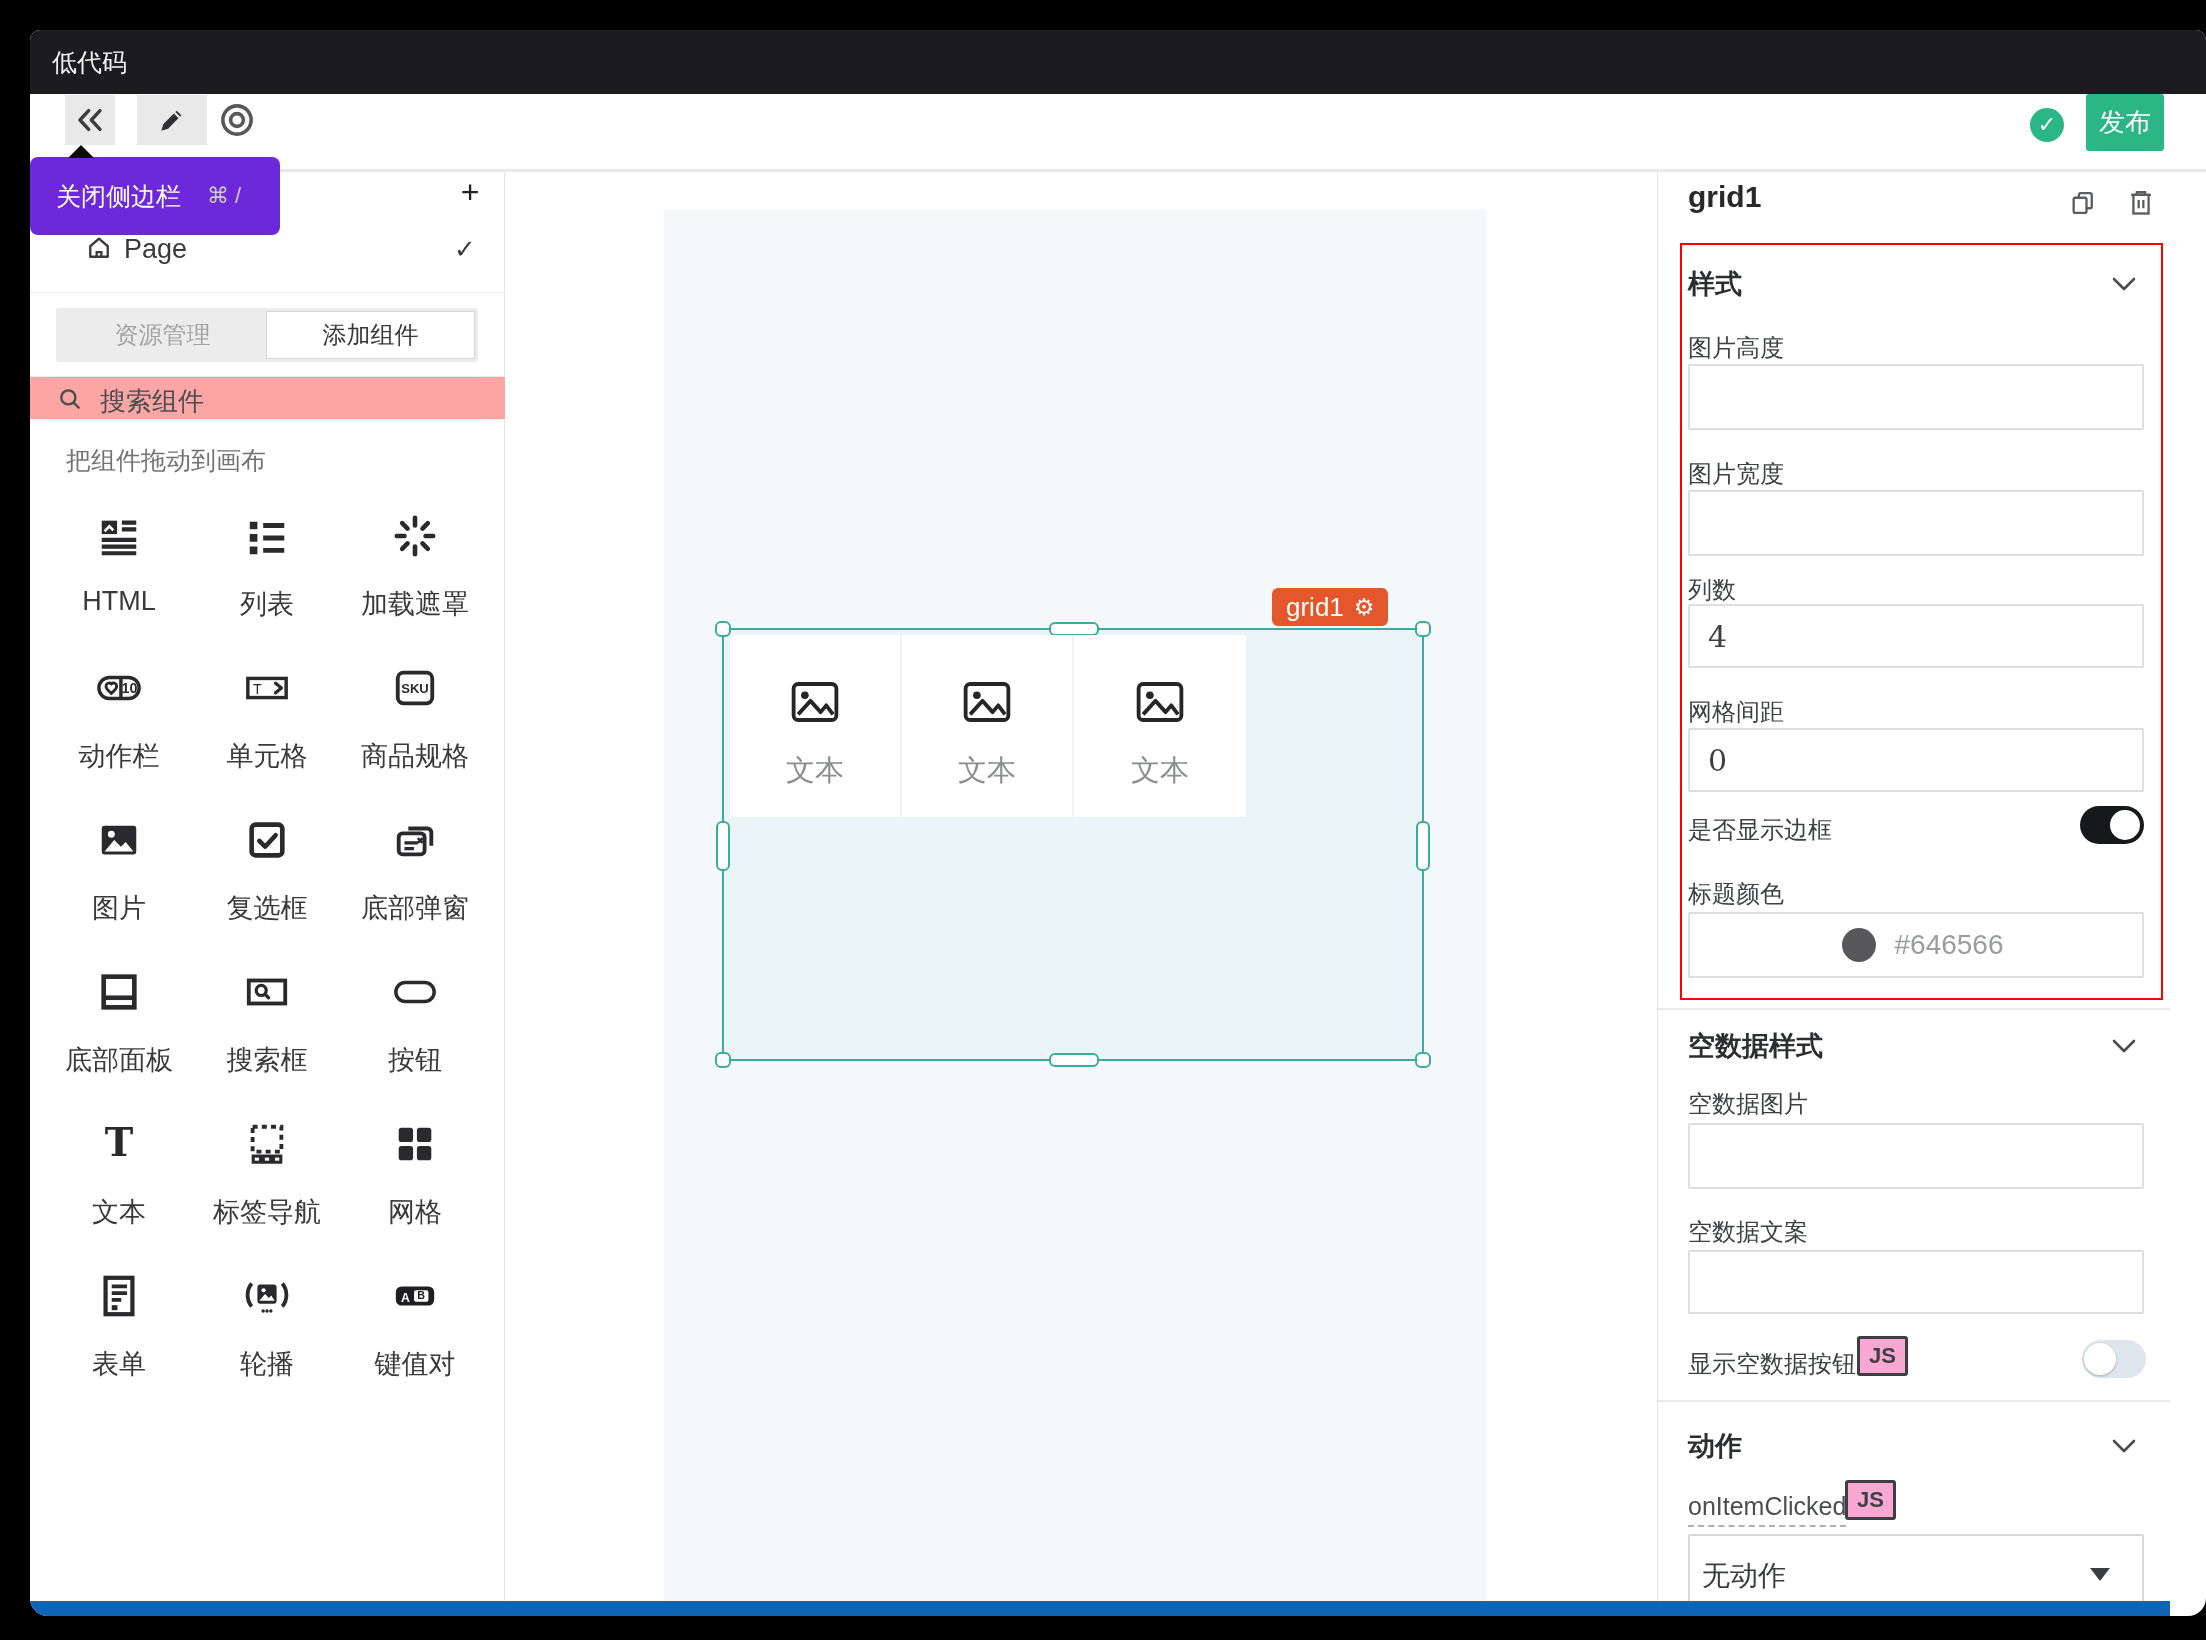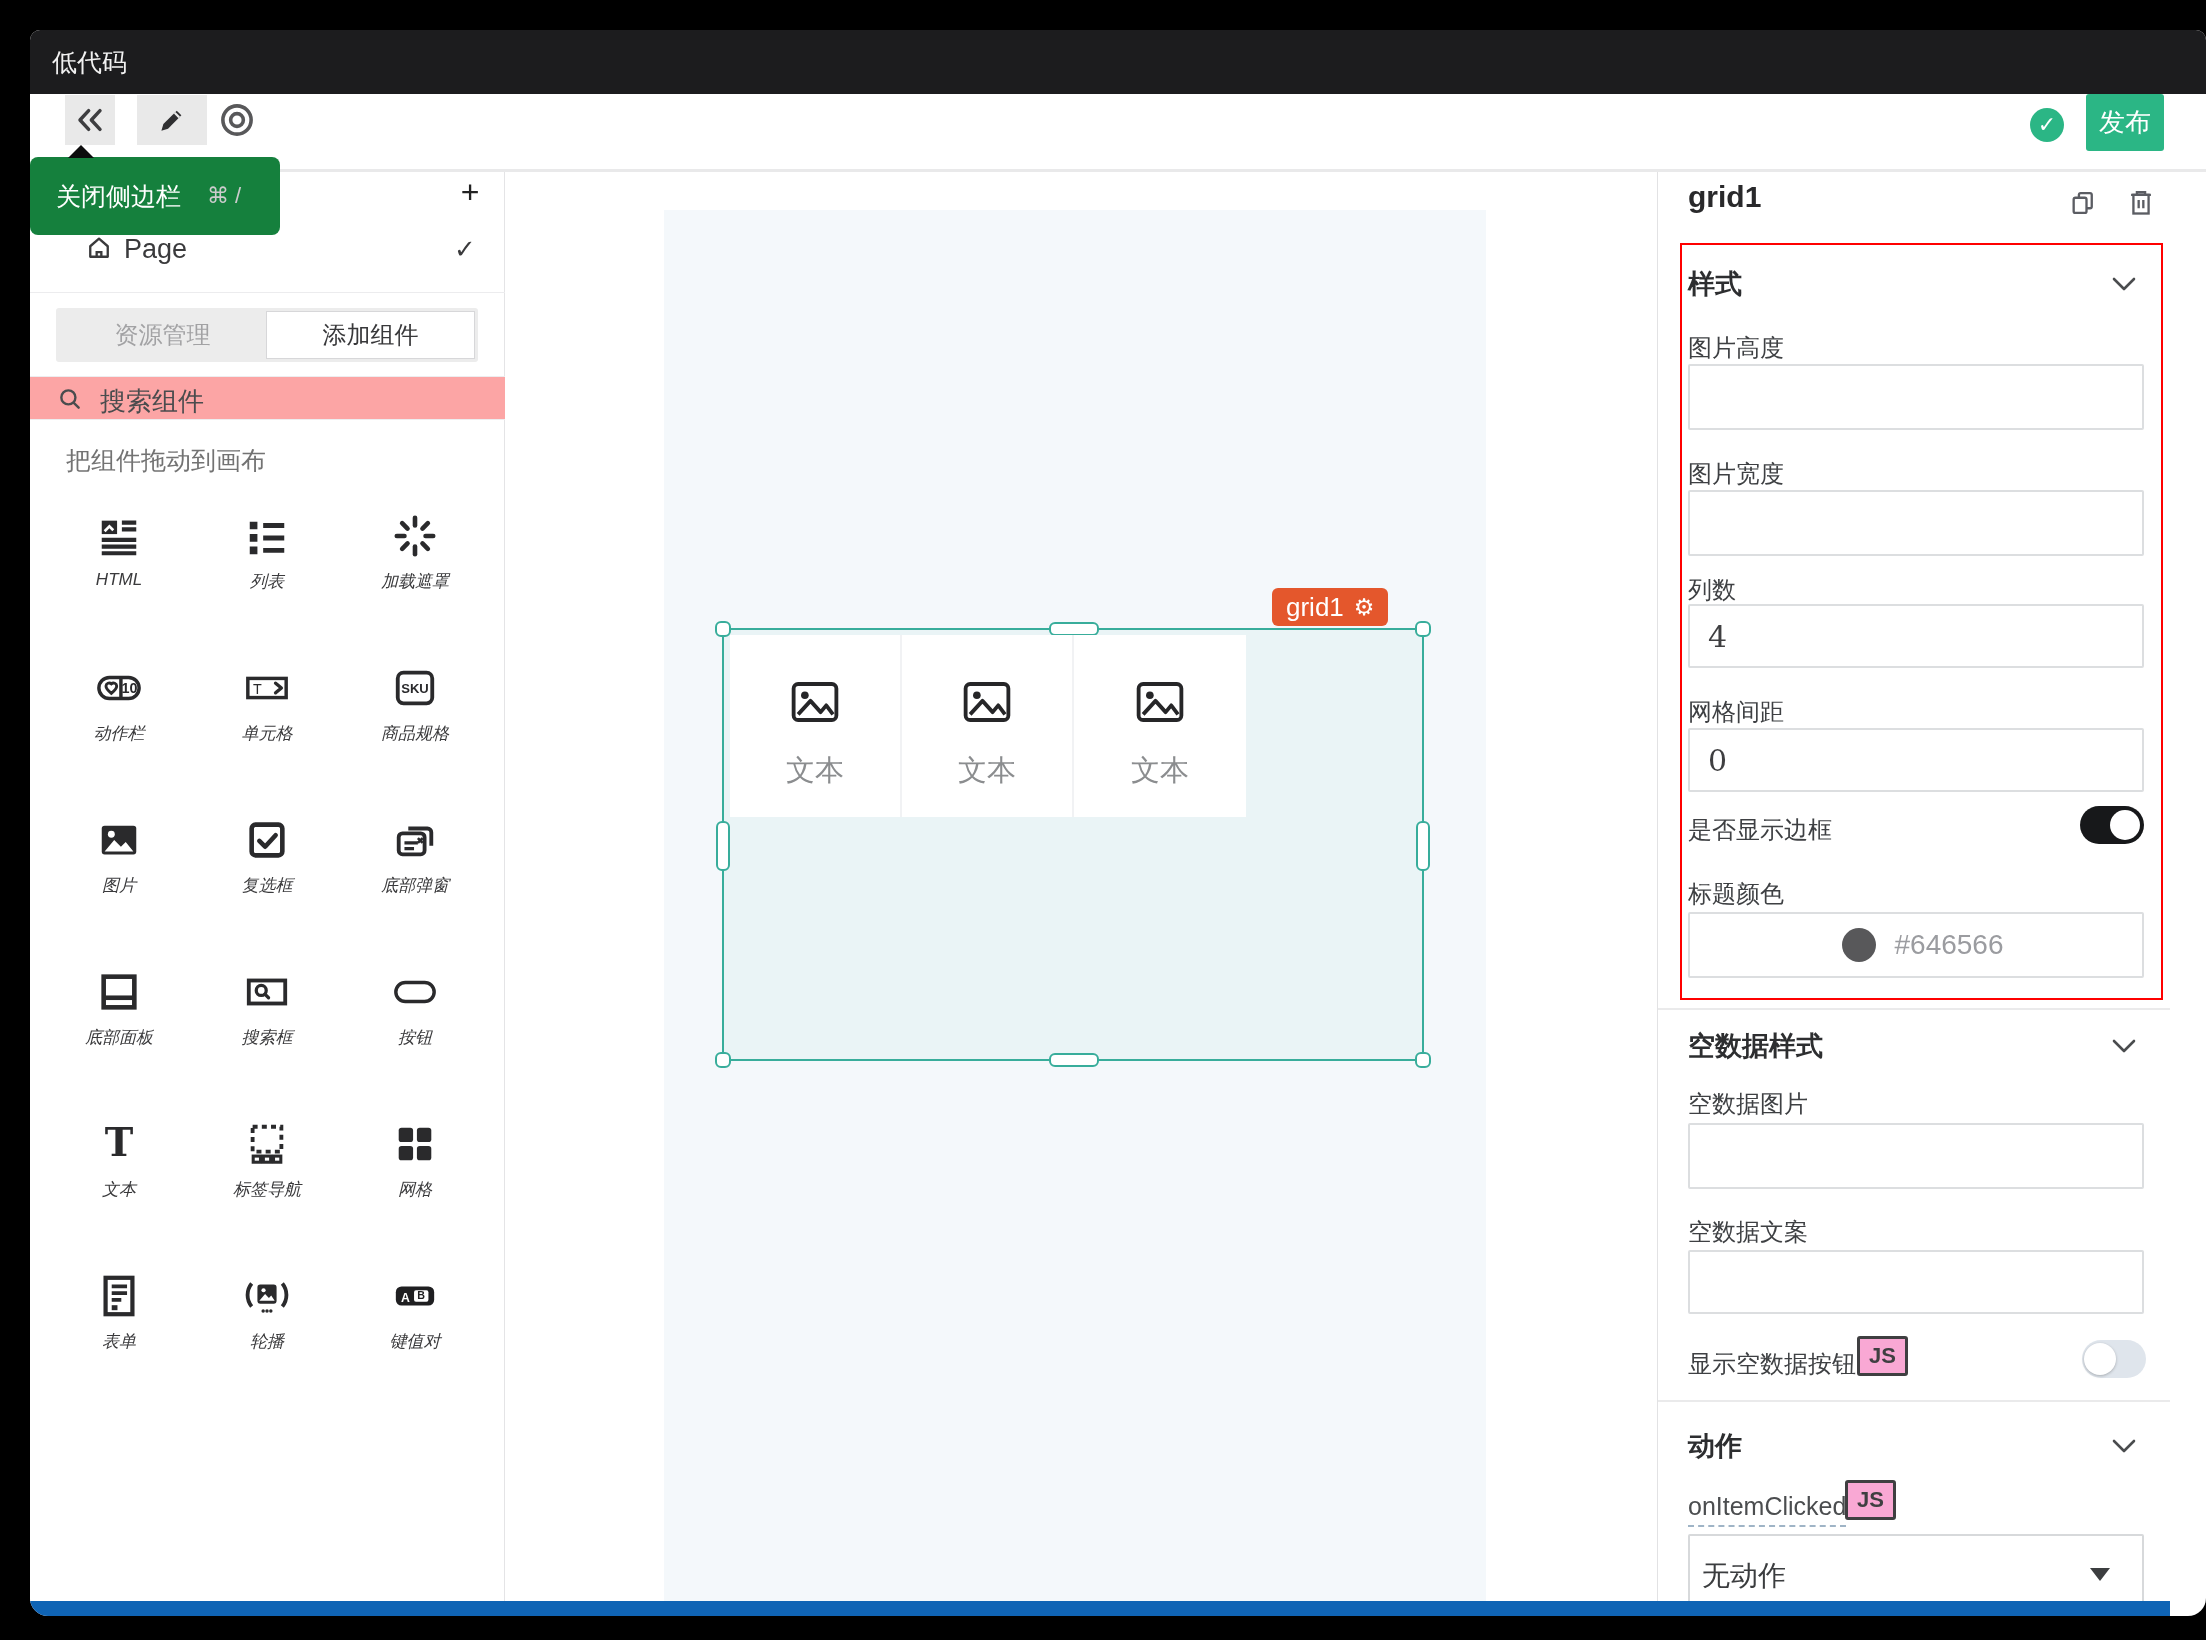--- a/index.html
+++ b/index.html
@@ -16,21 +16,21 @@
   .tbtn{position:absolute;top:65px;height:50px;background:#e9e9e9;border:none;display:flex;
         align-items:center;justify-content:center;cursor:pointer;}
   .btn-collapse{left:35px;width:50px;}
   .btn-pencil{left:107px;width:70px;}
   .eye{position:absolute;left:188px;top:71px;width:38px;height:38px;display:flex;align-items:center;justify-content:center;}
   .okbadge{position:absolute;left:2000px;top:78px;width:34px;height:34px;border-radius:50%;
            background:#2bb685;color:#fff;display:flex;align-items:center;justify-content:center;font-size:22px;font-weight:bold;}
   .publish{position:absolute;left:2056px;top:64px;width:78px;height:57px;background:#2bb685;color:#fff;
            font-size:26px;border:none;border-radius:3px;cursor:pointer;font-family:inherit;}
   
-  .tooltip{position:absolute;left:0;top:127px;width:250px;height:78px;background:#15803d;border-radius:8px;
+  .tooltip{position:absolute;left:0;top:127px;width:250px;height:78px;background:#6d28d9;border-radius:8px;
            color:#fff;display:flex;align-items:center;padding:0 26px;gap:26px;z-index:60;box-sizing:border-box;}
   .tooltip:before{content:"";position:absolute;left:38px;top:-12px;width:0;height:0;
                   border-left:13px solid transparent;border-right:13px solid transparent;border-bottom:13px solid #0c0c0d;}
   .tooltip .tt{font-size:25px;}
   .tooltip .kbd{font-size:22px;color:#cccccd;}
   
   .sidebar{position:absolute;left:0;top:142px;width:475px;height:1429px;background:#fff;
            border-right:1px solid #e4e4e6;box-sizing:border-box;}
   .plus{position:absolute;left:420px;top:0px;width:40px;height:40px;font-size:32px;color:#222;
         display:flex;align-items:center;justify-content:center;cursor:pointer;}
@@ -46,21 +46,21 @@
   .seg .active{background:#fff;border:1px solid #d7d7d9;color:#38383a;}
   .search{position:absolute;left:0;top:204px;width:475px;height:44px;background:#fca5a5;
           border-top:1px solid #ededef;border-bottom:1px solid #ededef;box-sizing:border-box;cursor:text;}
   .search .mag{position:absolute;left:27px;top:9px;}
   .search .ph{position:absolute;left:70px;top:7px;font-size:26px;color:#4a4c4e;}
   .hint{position:absolute;left:36px;top:272px;font-size:25px;color:#737373;}
   .palette{position:absolute;left:15px;top:316px;width:448px;display:grid;grid-template-columns:repeat(3,148px);
            grid-auto-rows:152px;}
   .pal{display:flex;flex-direction:column;align-items:center;padding-top:22px;box-sizing:border-box;cursor:grab;}
   .pic{height:52px;display:flex;align-items:center;justify-content:center;}
-  .plab{margin-top:8px;font-size:17px;color:#3a3a3c;font-style:italic;}
+  .plab{margin-top:24px;font-size:27px;color:#3a3a3c;}
   
   .phone{position:absolute;left:634px;top:180px;width:822px;height:1391px;background:#f4f8fb;}
   .sel{position:absolute;left:692px;top:598px;width:702px;height:433px;border:2px solid #38ad9b;
        background:rgba(56,173,155,0.05);box-sizing:border-box;z-index:5;}
   .hd{position:absolute;background:#fff;border:2px solid #38ad9b;border-radius:6px;box-sizing:border-box;}
   .h-sq{width:16px;height:16px;}
   .h-hz{width:50px;height:14px;}
   .h-vt{width:14px;height:50px;}
   .cells{position:absolute;left:700px;top:605px;width:516px;height:182px;display:flex;background:#fff;z-index:6;}
   .gcell{width:172px;box-sizing:border-box;border-right:2px solid #f1f2f4;display:flex;flex-direction:column;

